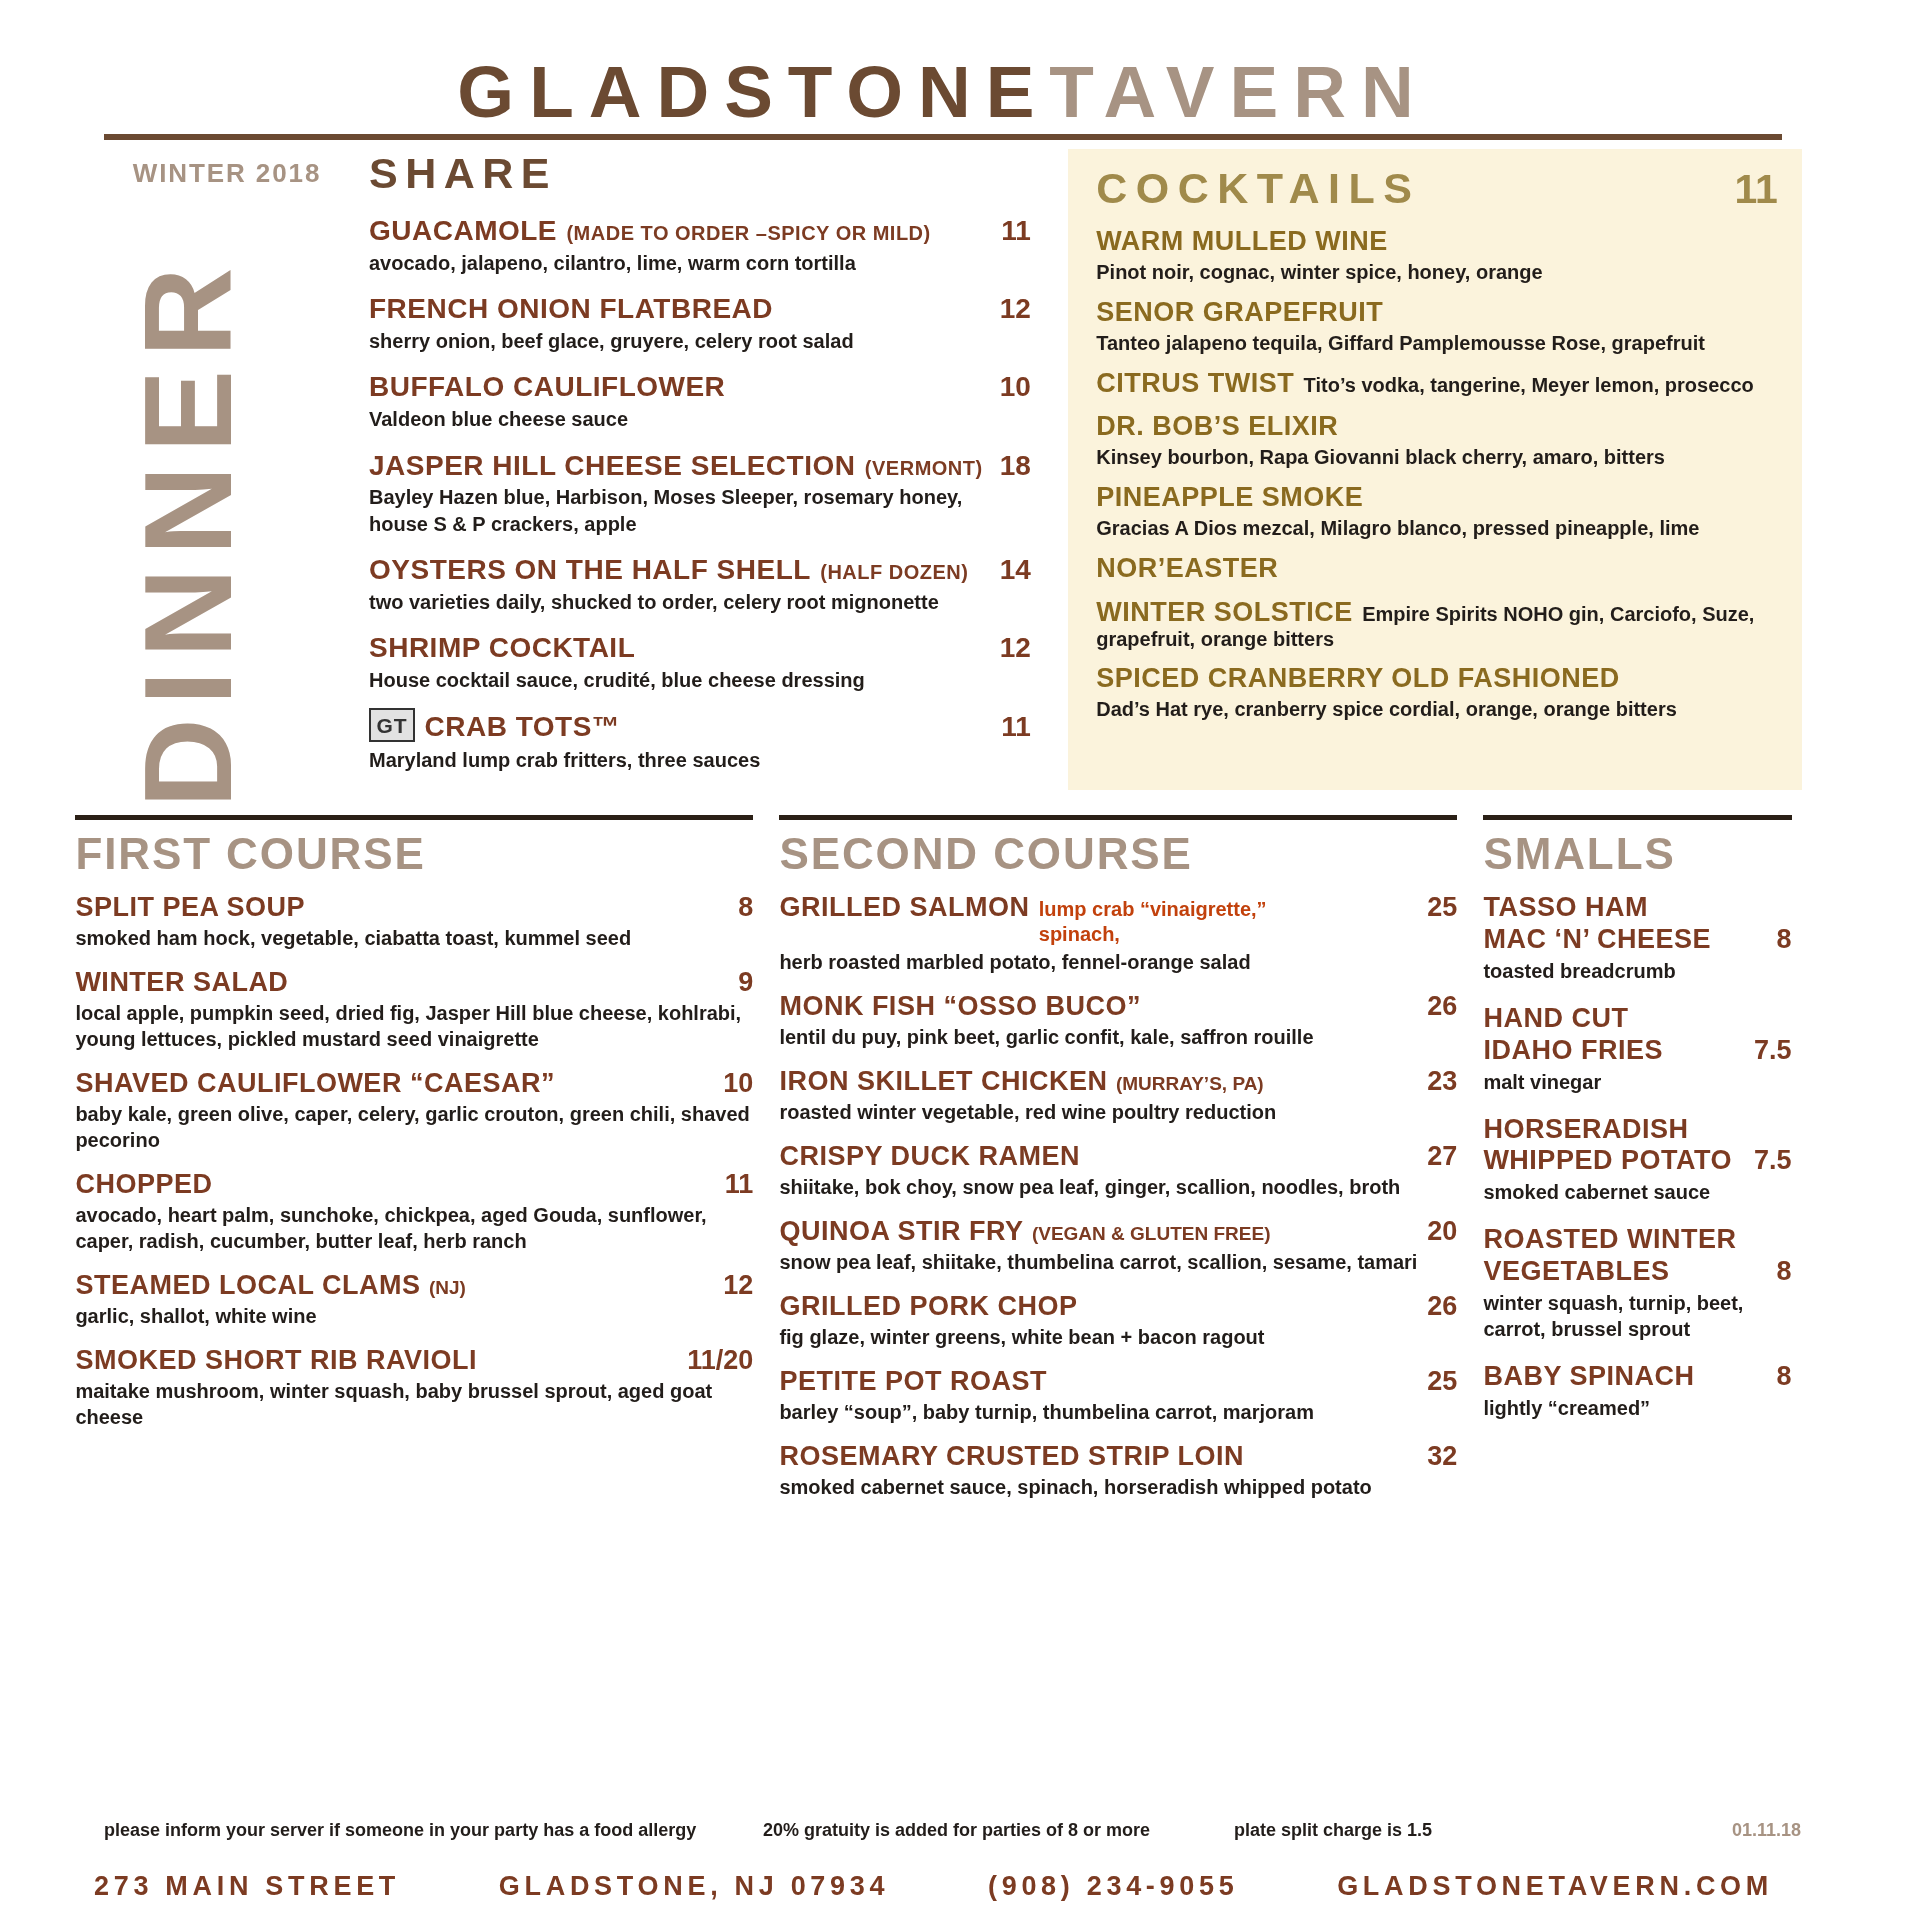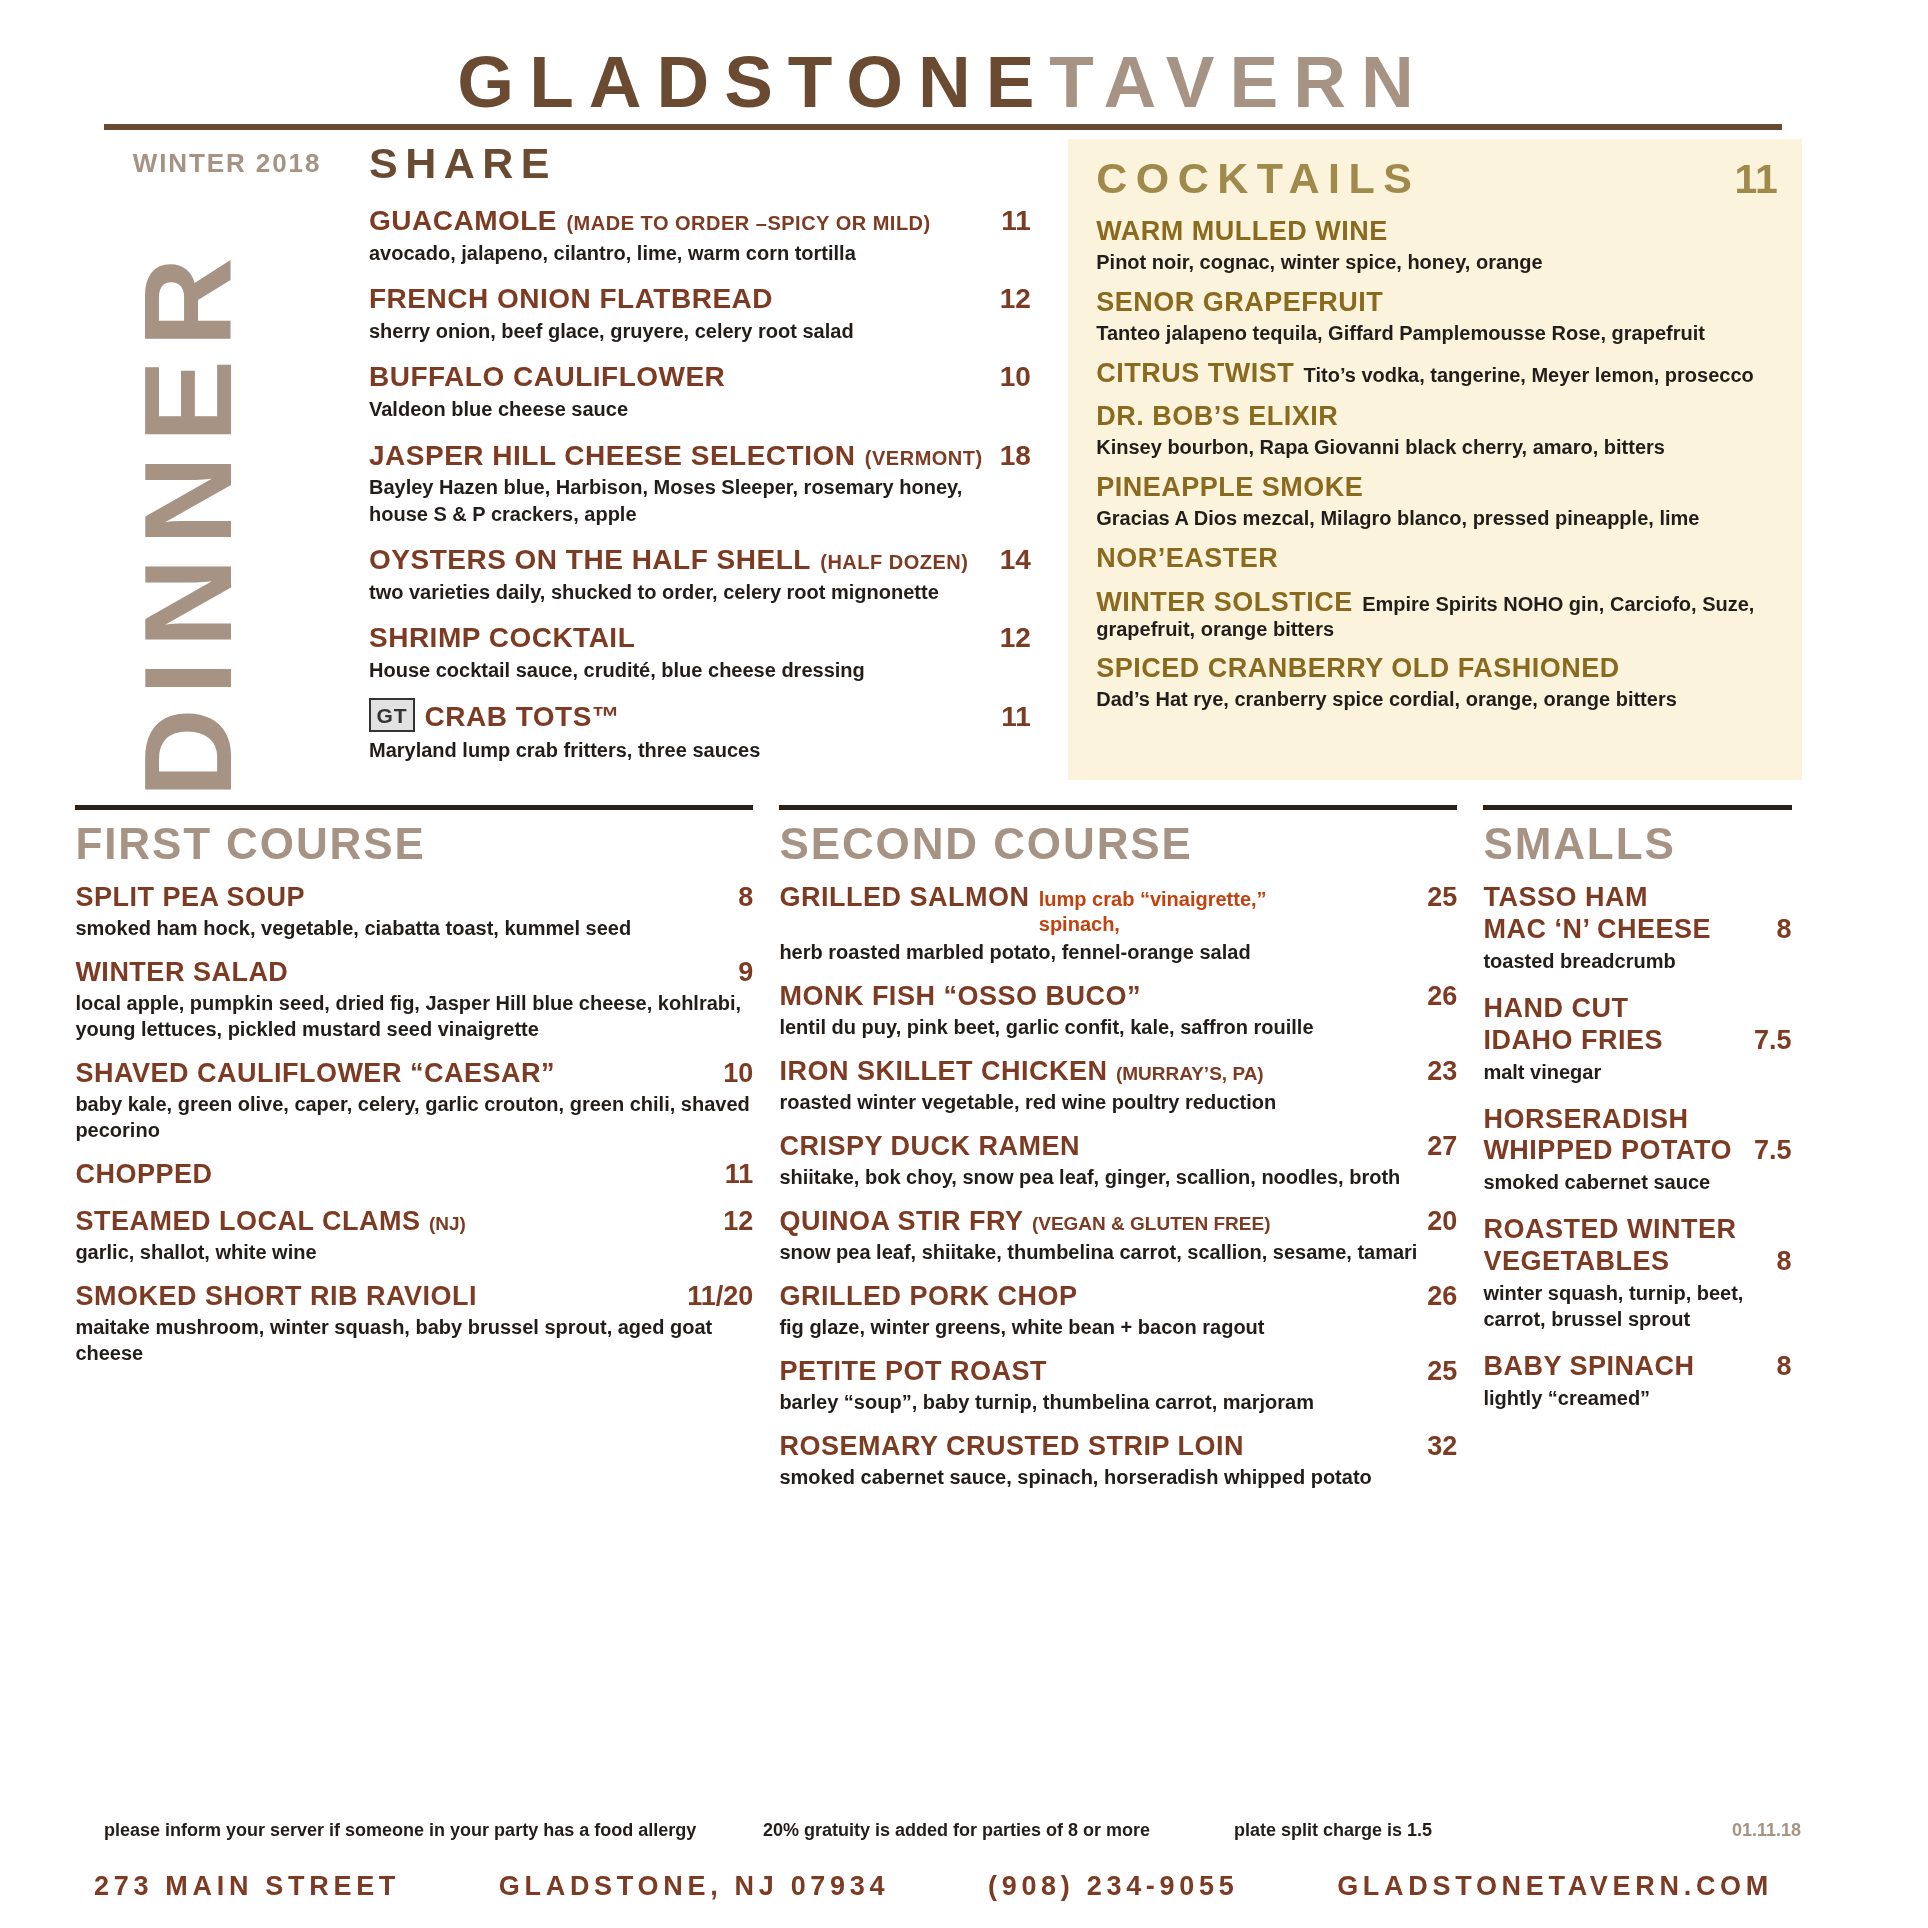--- a/index.html
+++ b/index.html
@@ -6,21 +6,21 @@
   html, body {
     width: 1928px;
     height: 1928px;
     background: #ffffff;
     font-family: "Liberation Sans", sans-serif;
   }
   .page {
     position: relative;
     width: 1867px;
     height: 1928px;
-    padding: 28px 66px 0 66px;
+    padding: 38px 66px 0 66px;
   }
 
   
   .masthead {
     display: flex;
     align-items: baseline;
     justify-content: center;
     border-bottom: 6.6px solid #6b4a32;
     padding-bottom: 5.6px;
     margin: 17px 19px 0 38px;
@@ -406,20 +406,21 @@
           <span class="l-name">SHAVED CAULIFLOWER “CAESAR”</span>
           <span class="l-price">10</span>
         </div>
         <div class="l-desc">baby kale, green olive, caper, celery, garlic crouton, green chili, shaved pecorino</div>
       </div>
       <div class="l-item">
         <div class="l-head">
           <span class="l-name">CHOPPED</span>
           <span class="l-price">11</span>
         </div>
+        <div class="l-desc">avocado, heart palm, sunchoke, chickpea, aged Gouda, sunflower, caper, radish, cucumber, butter leaf, herb ranch</div>
       </div>
       <div class="l-item">
         <div class="l-head">
           <span class="l-name">STEAMED LOCAL CLAMS</span>
           <span class="l-qual">(NJ)</span>
           <span class="l-price">12</span>
         </div>
         <div class="l-desc">garlic, shallot, white wine</div>
       </div>
       <div class="l-item">

